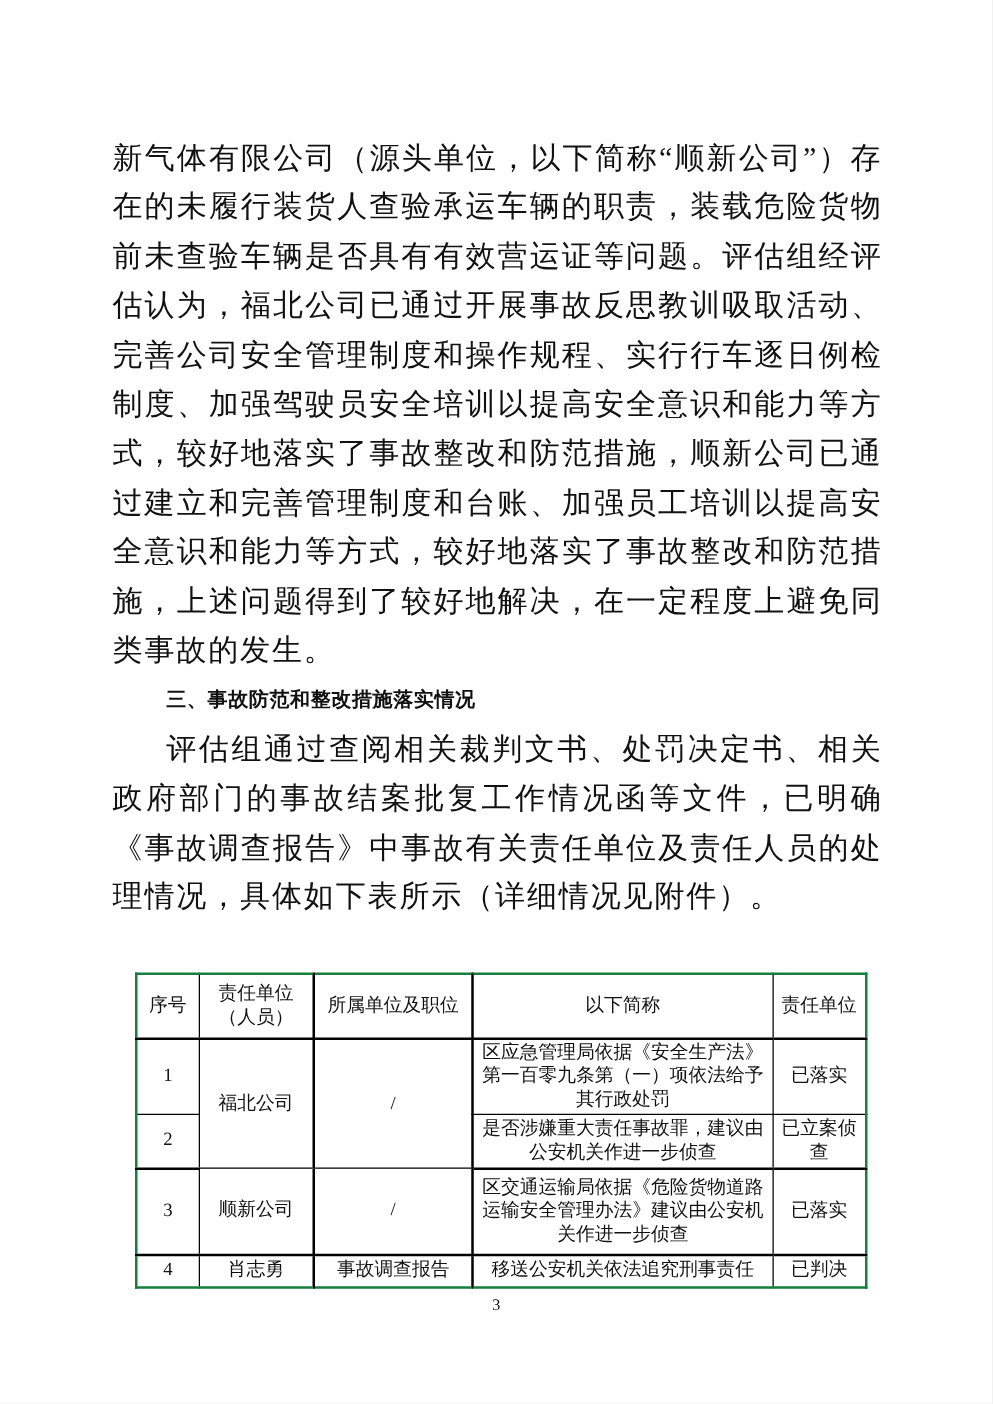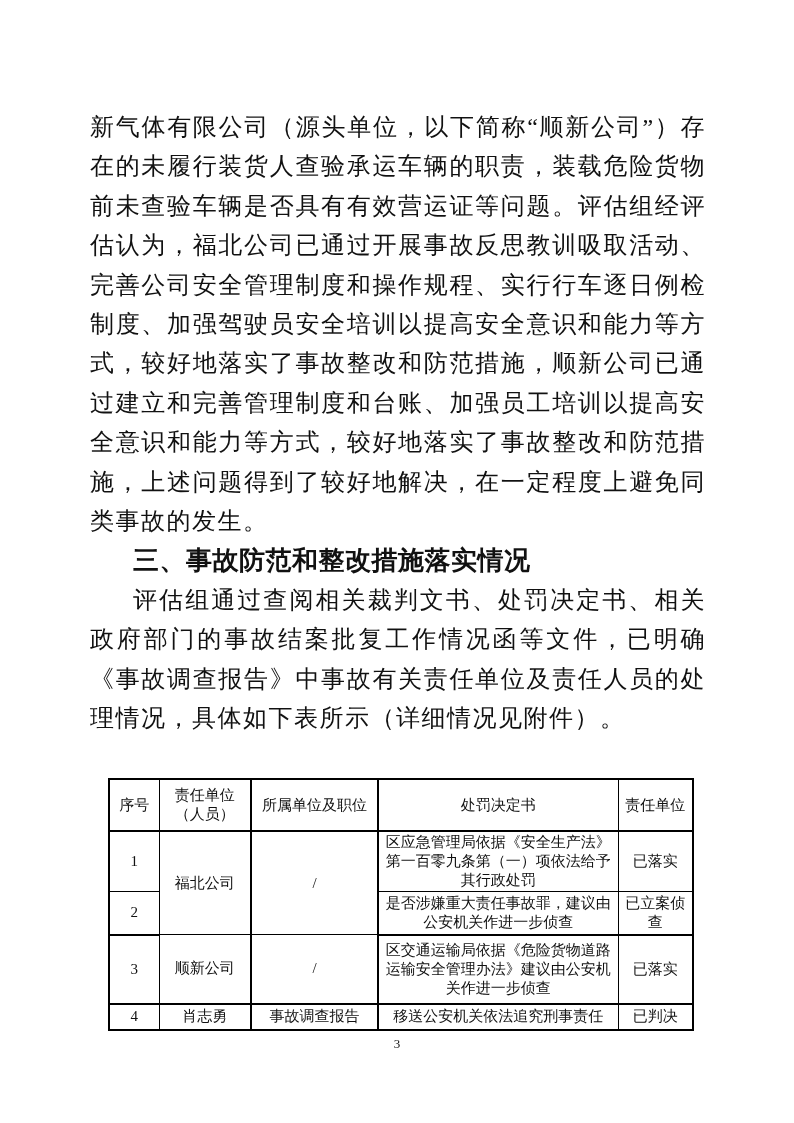--- a/index.html
+++ b/index.html
@@ -25,21 +25,21 @@
     line-height: 39.4px;
     letter-spacing: 1.5px;
     text-align: justify;
     text-justify: inter-character;
   }
   .para-indent { text-indent: 43px; }
   .heading-1 {
     margin: 0;
     font-family: "Liberation Sans", "DejaVu Sans", sans-serif;
     font-weight: bold;
-    font-size: 26px;
+    font-size: 16px;
     line-height: 39.4px;
     letter-spacing: 0.5px;
     text-indent: 43px;
     text-align: left;
   }
   .heading-2 {
     margin: 0;
     font-weight: bold;
     font-size: 21px;
     line-height: 39.4px;
@@ -50,21 +50,21 @@
   }
   .table-wrap {
     position: absolute;
     left: 108px;
     top: 778px;
   }
   table.acc-table {
     border-collapse: collapse;
     table-layout: fixed;
     width: 584px;
-    border: 2px solid #000000;
+    border: 2px solid #15803d;
   }
   table.acc-table td, table.acc-table th {
     border: 1px solid #000;
     font-weight: normal;
     font-size: 15px;
     line-height: 19px;
     text-align: center;
     vertical-align: middle;
     padding: 1px 2px;
     overflow: hidden;
@@ -106,21 +106,21 @@
         <col style="width:92px">
         <col style="width:127px">
         <col style="width:240px">
         <col style="width:75px">
       </colgroup>
       <tbody>
           <tr class="row-header">
         <th class="bb2">序号</th>
         <th class="bb2 br2">责任单位（人员）</th>
         <th class="bb2 br2">所属单位及职位</th>
-        <th class="bb2">处罚决定书</th>
+        <th class="bb2">以下简称</th>
         <th class="bb2">责任单位</th>
       </tr>
       <tr class="row-1">
         <td>1</td>
         <td class="br2" rowspan="2">福北公司</td>
         <td class="br2" rowspan="2">/</td>
         <td>区应急管理局依据《安全生产法》第一百零九条第（一）项依法给予其行政处罚</td>
         <td>已落实</td>
       </tr>
       <tr class="row-2">

